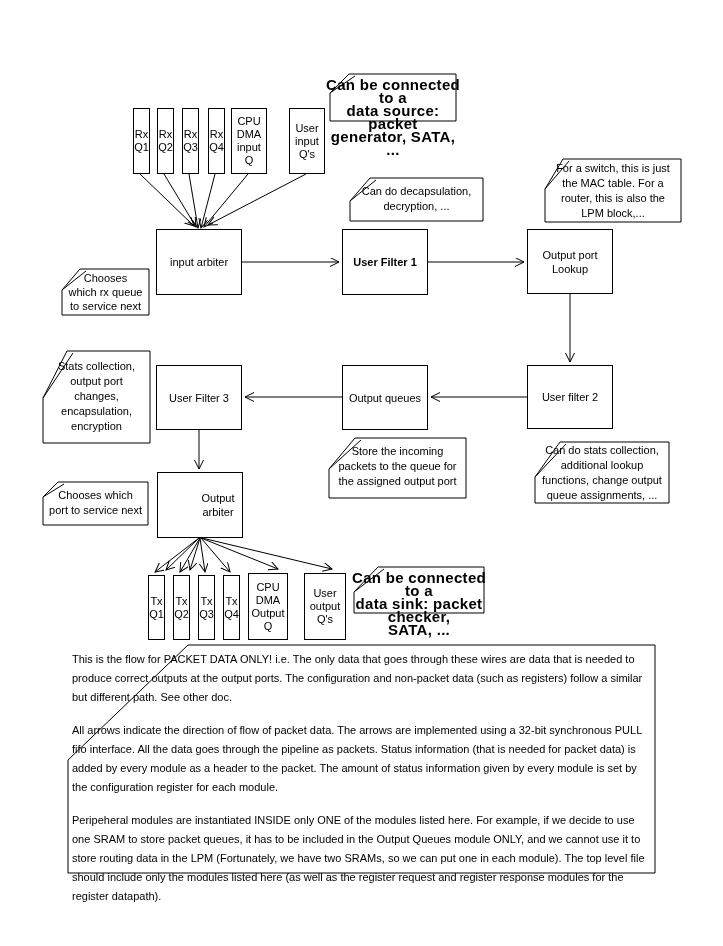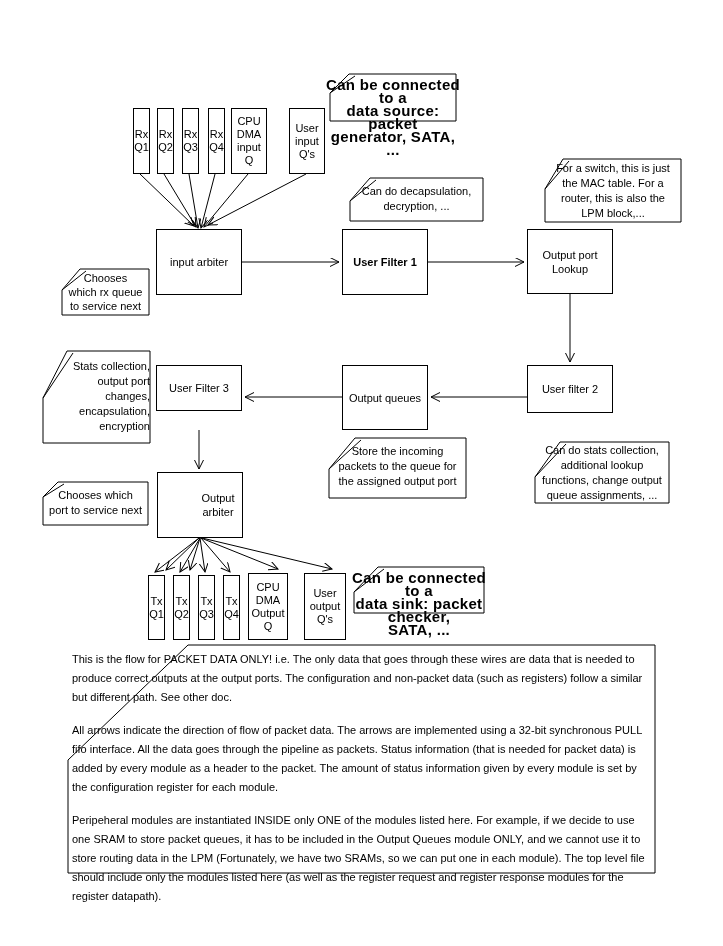--- a/index.html
+++ b/index.html
@@ -124,27 +124,27 @@
   <div class="box proc" style="left:156px;top:229px;width:86px;height:66px;">
       <span>input arbiter</span>
     </div>
   <div class="box proc" style="left:342px;top:229px;width:86px;height:66px;font-weight:bold;">
       <span>User Filter 1</span>
     </div>
   <div class="box proc" style="left:527px;top:229px;width:86px;height:65px;">
       <span>Output port
 Lookup</span>
     </div>
-  <div class="box proc" style="left:156px;top:365px;width:86px;height:46px;">
+  <div class="box proc" style="left:156px;top:365px;width:86px;height:65px;">
       <span>User Filter 3</span>
     </div>
   <div class="box proc" style="left:342px;top:365px;width:86px;height:65px;">
       <span>Output queues</span>
     </div>
-  <div class="box proc" style="left:527px;top:365px;width:86px;height:48px;align-items:center;">
+  <div class="box proc" style="left:527px;top:365px;width:86px;height:64px;align-items:center;">
       <span>User filter 2</span>
     </div>
   <div class="box proc" style="left:157px;top:472px;width:86px;height:66px;padding-left:36px;">
       <span>Output arbiter</span>
     </div>
 
   <div class="box" style="left:148px;top:575px;width:17px;height:65px;">
       <span>Tx
 Q1</span>
     </div>
@@ -177,21 +177,21 @@
 generator, SATA, ...</div>
   <div class="note-text" style="left:350px;top:184px;width:133px;">Can do decapsulation,
 decryption, ...</div>
   <div class="note-text" style="left:543px;top:161px;width:140px;text-align:center;">For a switch, this is just
 the MAC table. For a
 router, this is also the
 LPM block,...</div>
   <div class="note-text" style="left:62px;top:271px;width:87px;line-height:14px;">Chooses
 which rx queue
 to service next</div>
-  <div class="note-text" style="left:43px;top:359px;width:107px;text-align:right;">Stats collection,
+  <div class="note-text" style="left:43px;top:359px;width:107px;">Stats collection,
 output port
 changes,
 encapsulation,
 encryption</div>
   <div class="note-text" style="left:41px;top:488px;width:109px;">Chooses which
 port to service next</div>
   <div class="note-text" style="left:327px;top:444px;width:141px;">Store the incoming
 packets to the queue for
 the assigned output port</div>
   <div class="note-text" style="left:533px;top:443px;width:138px;">Can do stats collection,

